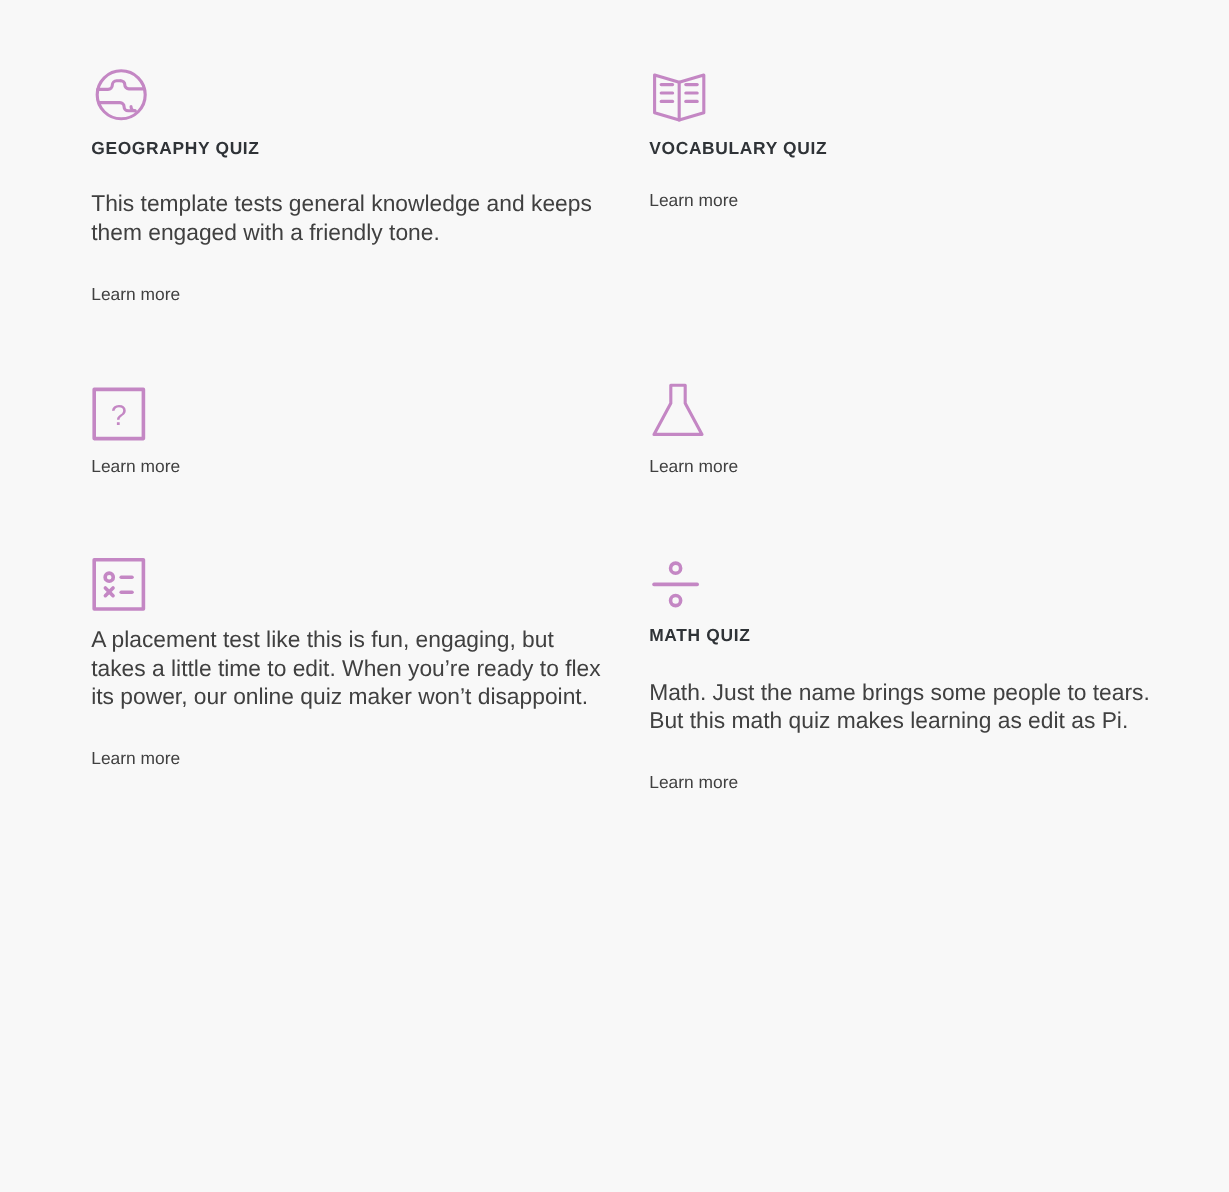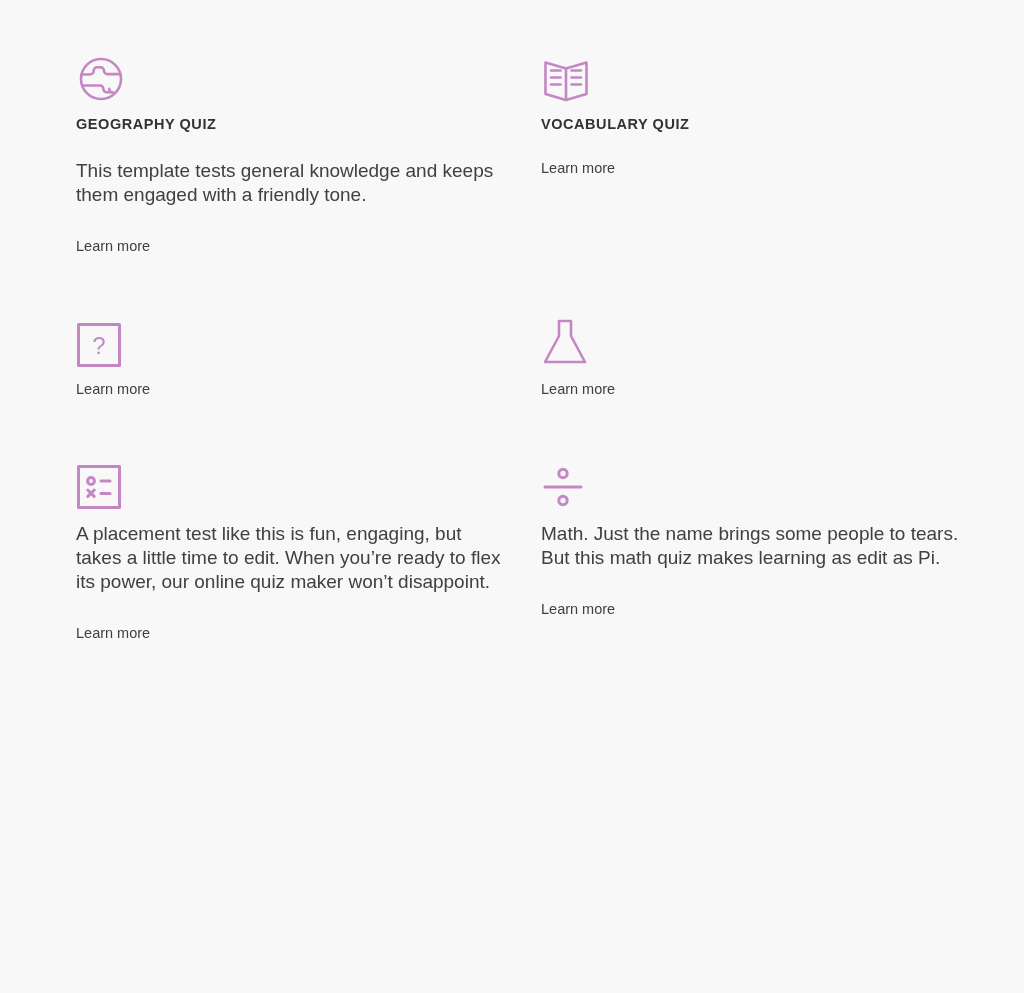--- a/index.html
+++ b/index.html
@@ -142,17 +142,18 @@
   </div>
 
   <div class="card r3">
     <div class="icon-wrap">
       <svg width="44" height="46" viewBox="0 0 44 46" fill="none" stroke="#c487c4" stroke-width="3" stroke-linecap="round" stroke-linejoin="round">
         <circle cx="22" cy="9.5" r="4.2"></circle>
         <path d="M4 23 H40"></path>
         <circle cx="22" cy="36.5" r="4.2"></circle>
       </svg>
     </div>
+    <h3 class="card-title">MATH QUIZ</h3>
     <p class="card-desc">Math. Just the name brings some people to tears. But this math quiz makes learning as edit as Pi.</p>
     <a class="learn-more" href="#">Learn more</a>
   </div>
 
 </div>
 
 </body></html>

